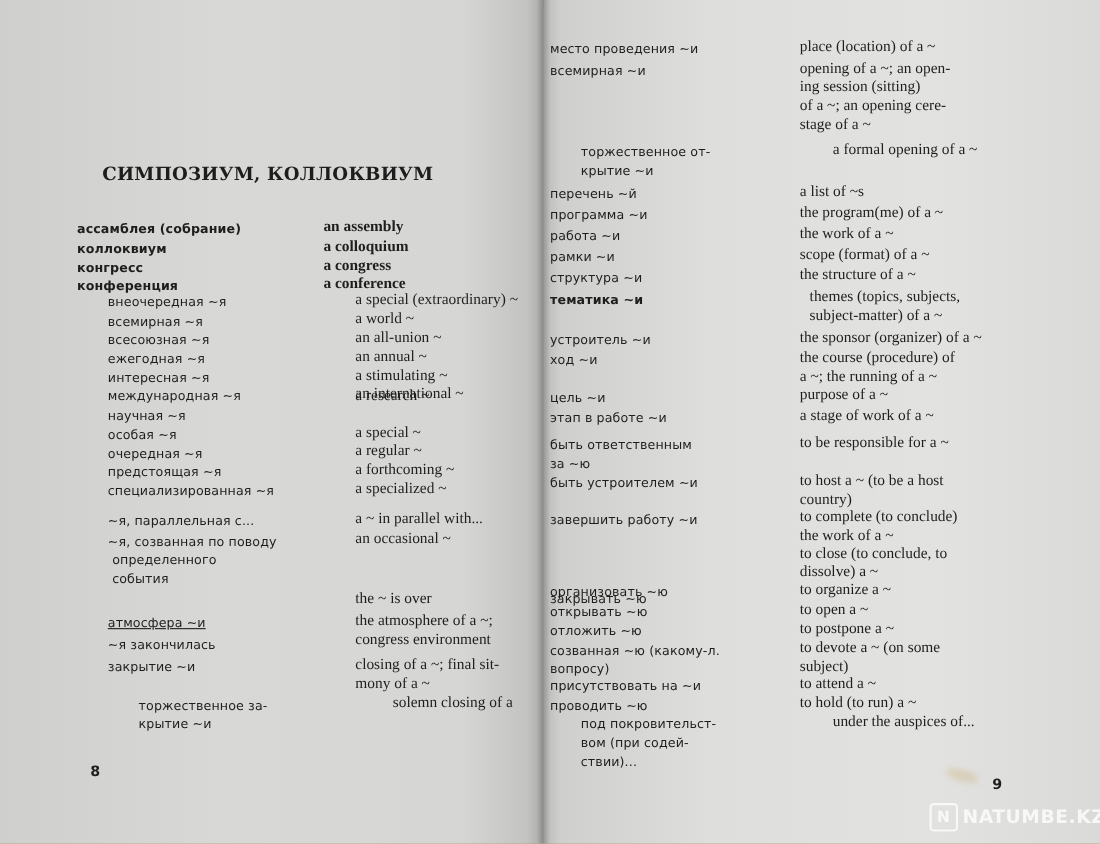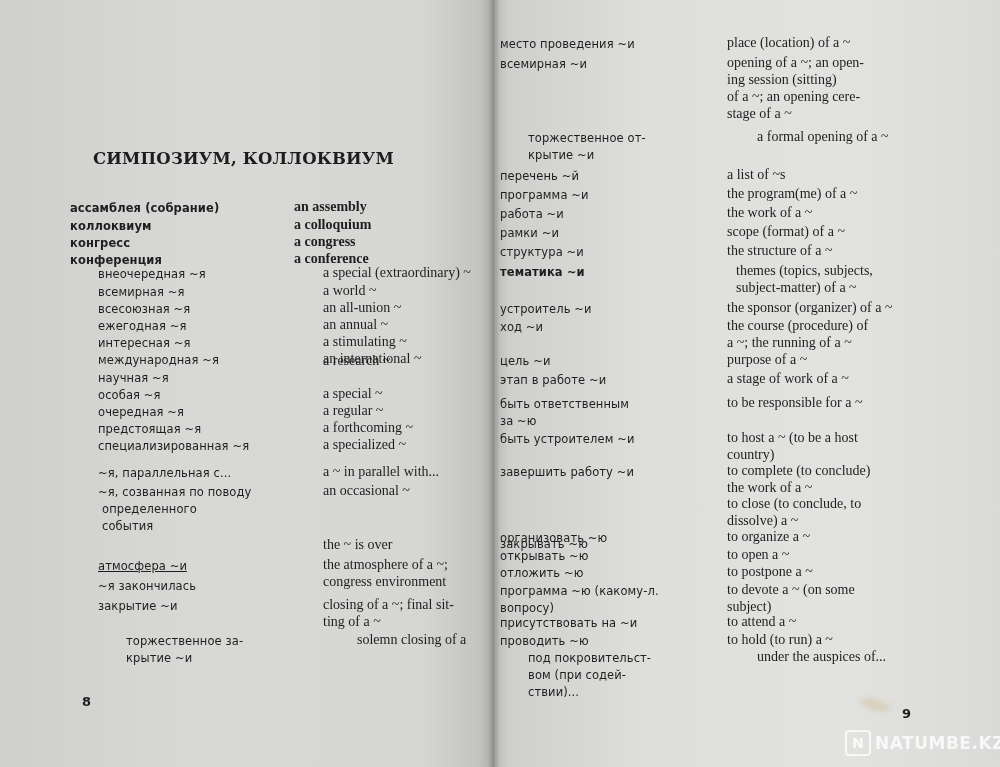--- a/index.html
+++ b/index.html
@@ -180,21 +180,21 @@
     </div>
     <div class="entry" style="left: 323px; top: 556px;">
       <div class="en">the atmosphere of a ~;</div>
       <div class="en">congress environment</div>
     </div>
     <div class="entry" style="left: 98px; top: 598px;">
       <div class="ru" style="padding-left: 0px;">закрытие ~и</div>
     </div>
     <div class="entry" style="left: 323px; top: 596px;">
       <div class="en">closing of a ~; final sit-</div>
-      <div class="en">ting of a ~</div>
+      <div class="en">mony of a ~</div>
     </div>
     <div class="entry" style="left: 126px; top: 633px;">
       <div class="ru" style="padding-left: 0px;">торжественное за-</div>
       <div class="ru" style="padding-left: 0px;">крытие ~и</div>
     </div>
     <div class="entry" style="left: 357px; top: 631px;">
       <div class="en">solemn closing of a</div>
     </div>
   </div>
 <div id="right-entries">
@@ -322,21 +322,21 @@
     <div class="entry" style="left: 727px; top: 546px;">
       <div class="en">to open a ~</div>
     </div>
     <div class="entry" style="left: 500px; top: 565px;">
       <div class="ru" style="padding-left: 0px;">отложить ~ю</div>
     </div>
     <div class="entry" style="left: 727px; top: 563px;">
       <div class="en">to postpone a ~</div>
     </div>
     <div class="entry" style="left: 500px; top: 583px;">
-      <div class="ru" style="padding-left: 0px;">программа ~ю (какому-л.</div>
+      <div class="ru" style="padding-left: 0px;">созванная ~ю (какому-л.</div>
       <div class="ru" style="padding-left: 0px;">вопросу)</div>
     </div>
     <div class="entry" style="left: 727px; top: 581px;">
       <div class="en">to devote a ~ (on some</div>
       <div class="en">subject)</div>
     </div>
     <div class="entry" style="left: 500px; top: 615px;">
       <div class="ru" style="padding-left: 0px;">присутствовать на ~и</div>
     </div>
     <div class="entry" style="left: 727px; top: 613px;">

